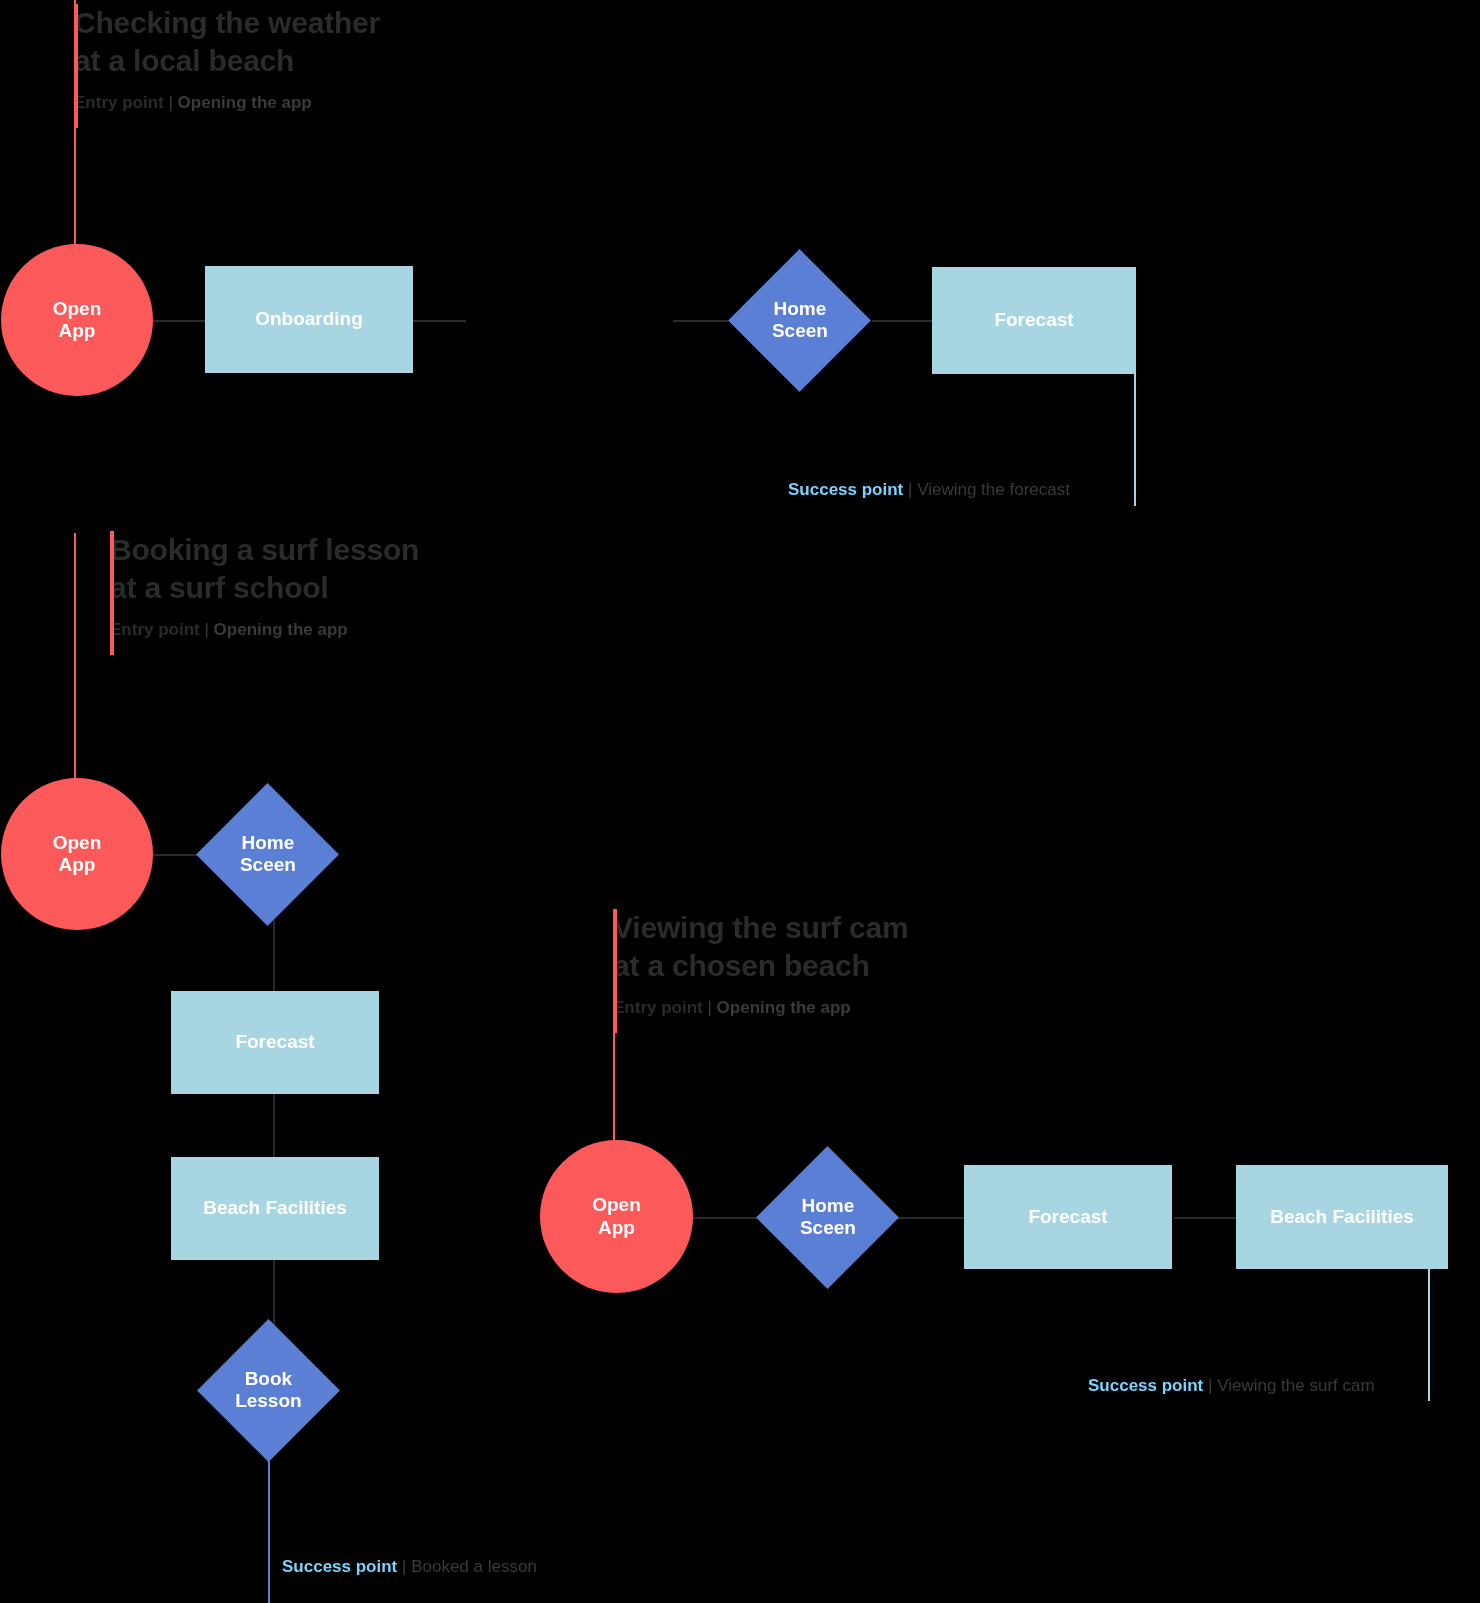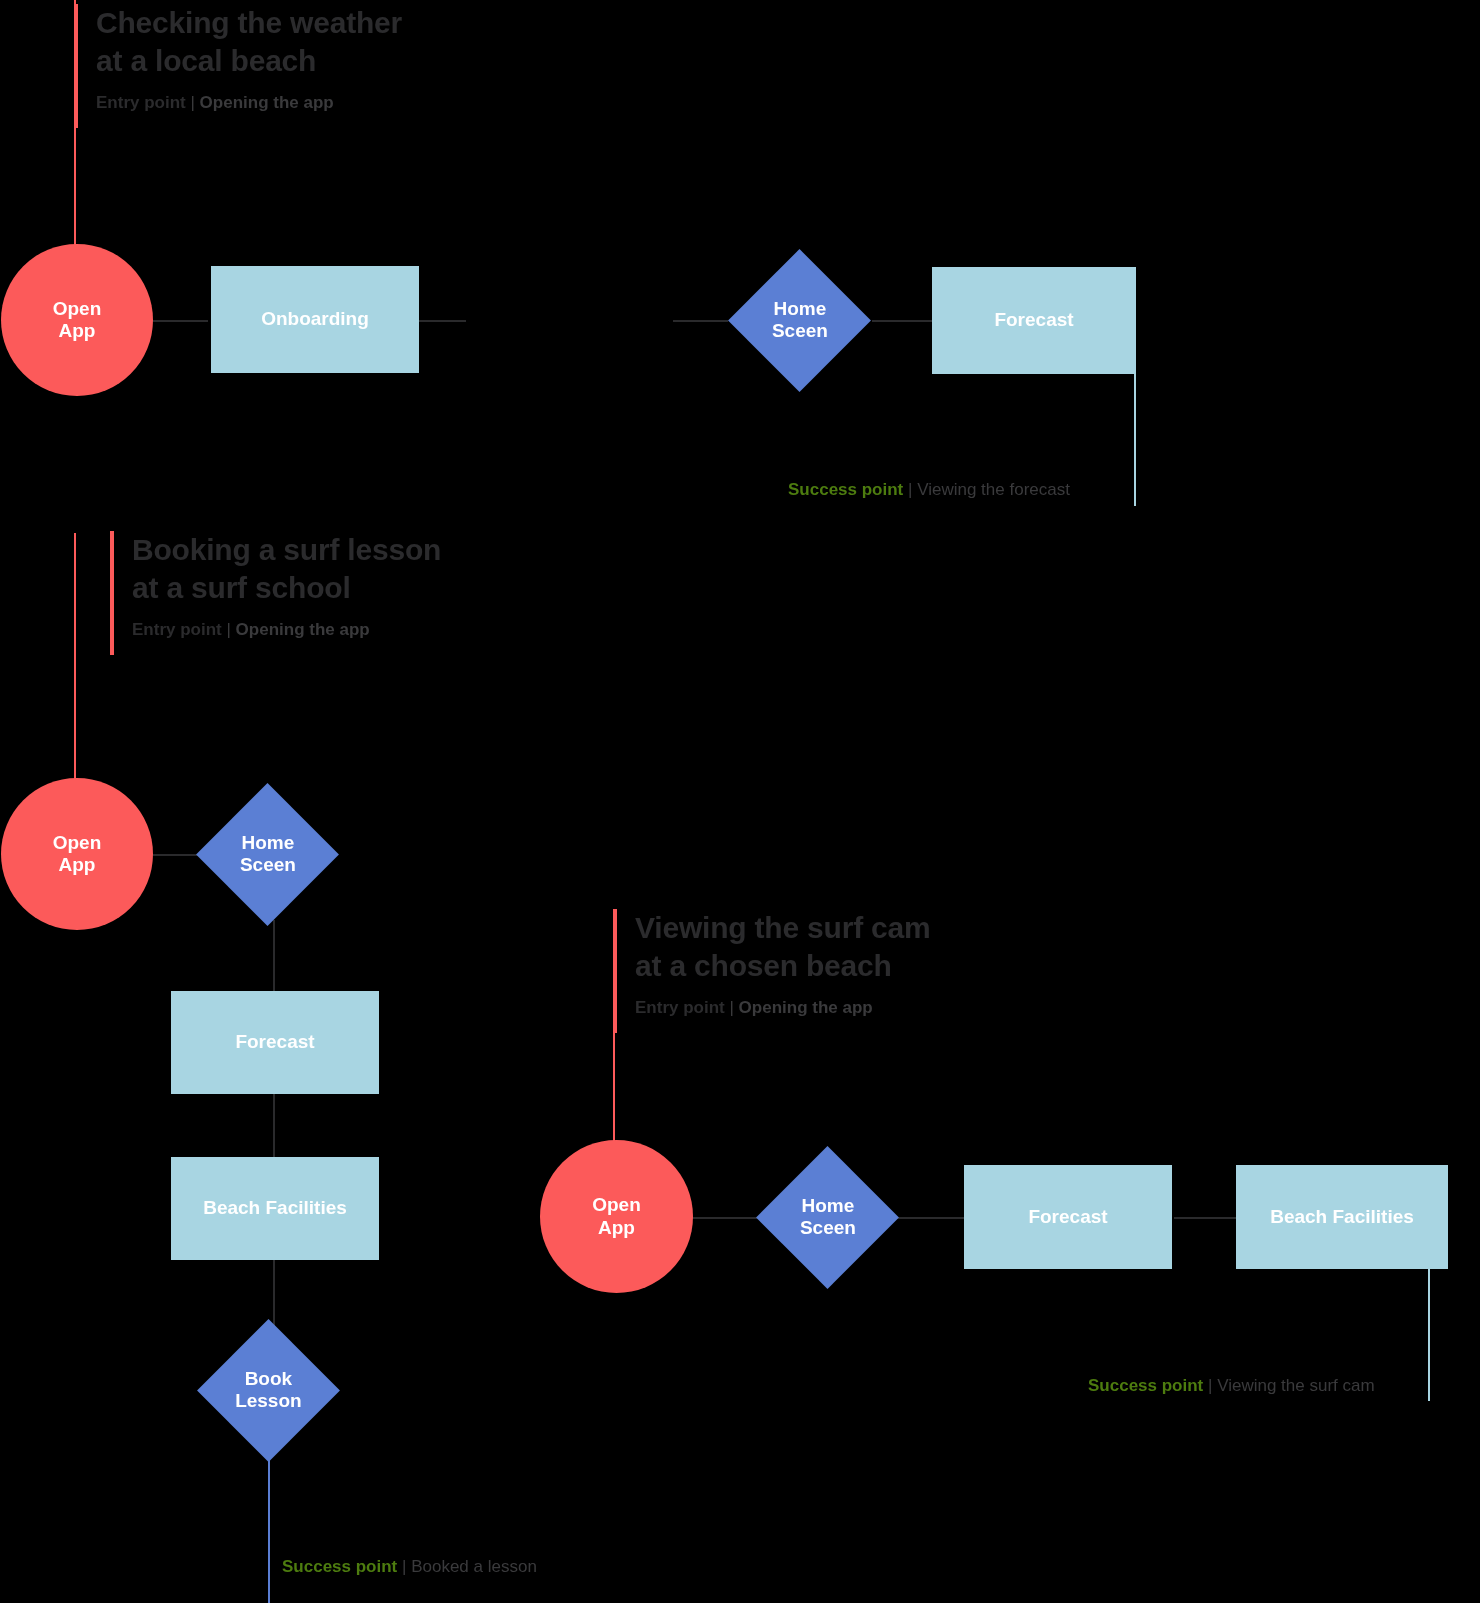--- a/index.html
+++ b/index.html
@@ -18,21 +18,20 @@
   .canvas {
     position: absolute;
     left: 0; top: 0;
     width: 1480px;
     height: 1603px;
   }
 
   
   .flow-header {
     position: absolute;
-    padding-left: 22px;
   }
   .flow-header .accent-rule {
     position: absolute;
     left: 0;
     top: 0;
     bottom: 0;
     width: 4px;
     background: #fc5a5a;
   }
   .flow-title {
@@ -66,21 +65,21 @@
 
   
   .success-label {
     position: absolute;
     font-size: 17px;
     line-height: 1.2;
     white-space: nowrap;
   }
   .success-label .lbl {
     font-weight: bold;
-    color: #4d7c0f;
+    color: #7dd3fc;
     text-align: right;
   }
   .success-label .sep { color: #3a3a3c; }
   .success-label .val { color: #3a3a3c; }
 
   
   .node {
     position: absolute;
     display: flex;
     align-items: center;
@@ -144,21 +143,21 @@
   <div class="conn conn-h" style="left:150px; top:320px; width:58px;"></div>
   <div class="conn conn-h" style="left:412px; top:320px; width:54px;"></div>
   <div class="conn conn-h" style="left:673px; top:320px; width:55px;"></div>
   <div class="conn conn-h" style="left:872px; top:320px; width:62px;"></div>
 
   <div class="node node-circle" style="left:1px; top:244px; width:152px; height:152px;">
     <span>Open
 App</span>
   </div>
 
-  <div class="node node-rect" style="left:211px; top:266px; width:208px; height:107px;">
+  <div class="node node-rect" style="left:205px; top:266px; width:208px; height:107px;">
     <span>Onboarding</span>
   </div>
 
 
   <div class="node node-diamond" style="left:749px; top:270px; width:101px; height:101px;">
     <span class="dlabel">Home
 Sceen</span>
   </div>
 
   <div class="node node-rect" style="left:932px; top:267px; width:204px; height:107px;">

